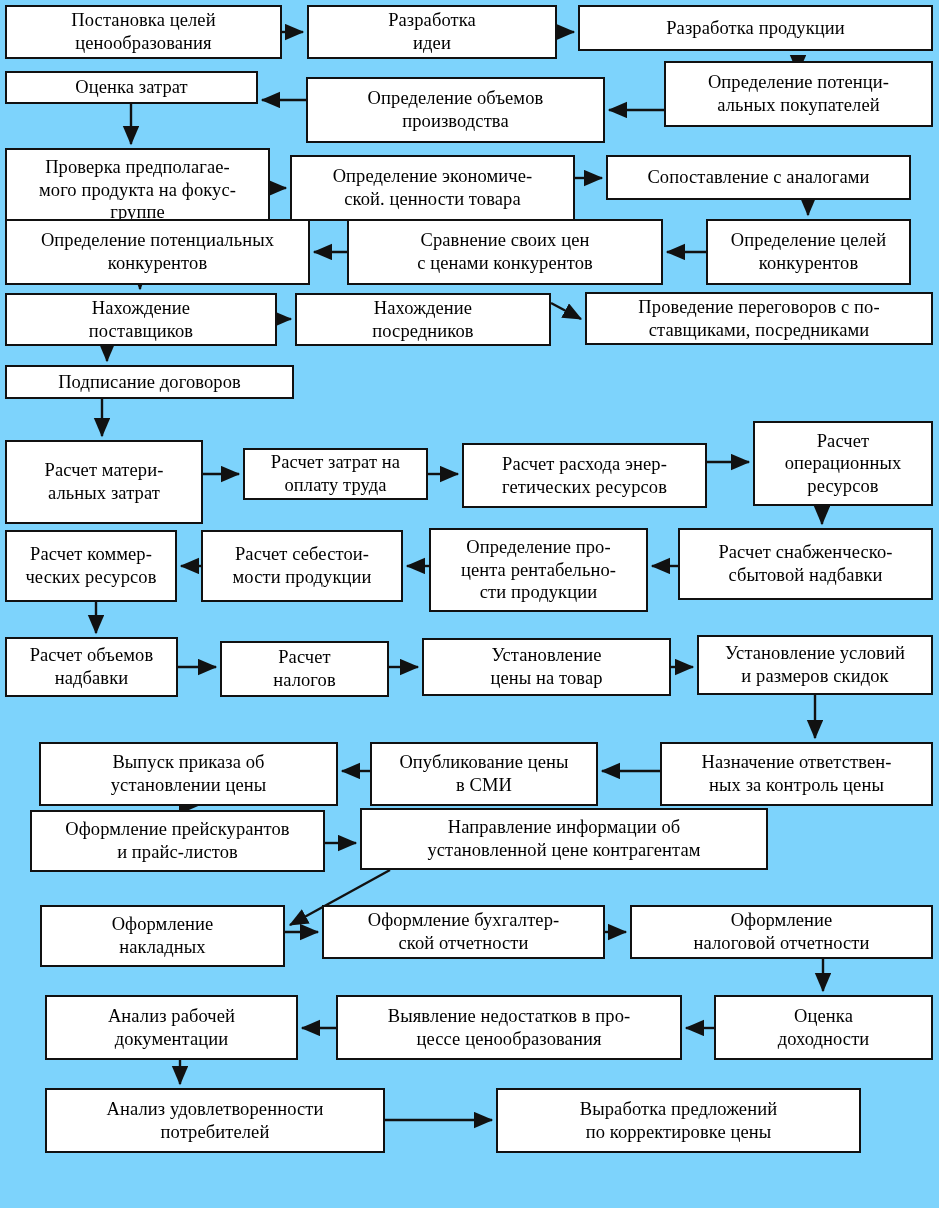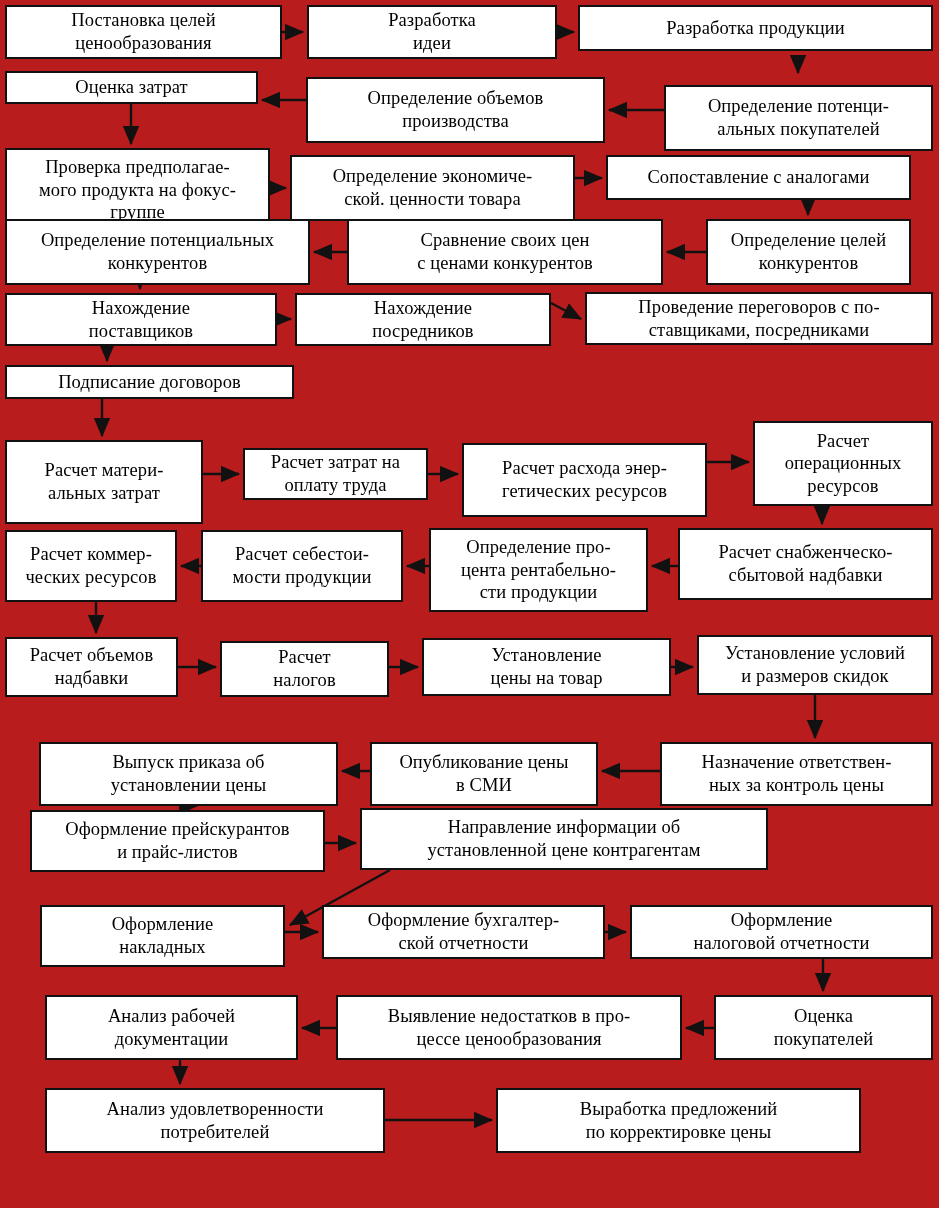--- a/index.html
+++ b/index.html
@@ -4,21 +4,21 @@
 <style>
   html, body {
     margin: 0;
     padding: 0;
     background: #ffffff;
   }
   #page {
     position: relative;
     width: 939px;
     height: 1208px;
-    background: #b91c1c;
+    background: #7dd3fc;
     font-family: "Liberation Serif", "DejaVu Serif", serif;
     overflow: hidden;
   }
   #arrow-layer {
     position: absolute;
     left: 0;
     top: 0;
     width: 939px;
     height: 1208px;
     pointer-events: none;
@@ -107,21 +107,21 @@
 
   <div id="nodes-layer">
       <div class="node" style="left: 5px; top: 5px; width: 277px; height: 54px;">Постановка целей
 ценообразования</div>
       <div class="node" style="left: 307px; top: 5px; width: 250px; height: 54px;">Разработка
 идеи</div>
       <div class="node" style="left: 578px; top: 5px; width: 355px; height: 46px;">Разработка продукции</div>
       <div class="node" style="left: 5px; top: 71px; width: 253px; height: 33px;">Оценка затрат</div>
       <div class="node" style="left: 306px; top: 77px; width: 299px; height: 66px;">Определение объемов
 производства</div>
-      <div class="node" style="left: 664px; top: 85px; width: 269px; height: 66px;">Определение потенци-
+      <div class="node" style="left: 664px; top: 61px; width: 269px; height: 66px;">Определение потенци-
 альных покупателей</div>
       <div class="node" style="left: 5px; top: 148px; width: 265px; height: 84px;">Проверка предполагае-
 мого продукта на фокус-
 группе</div>
       <div class="node" style="left: 290px; top: 155px; width: 285px; height: 66px;">Определение экономиче-
 ской. ценности товара</div>
       <div class="node" style="left: 606px; top: 155px; width: 305px; height: 45px;">Сопоставление с аналогами</div>
       <div class="node" style="left: 5px; top: 219px; width: 305px; height: 66px;">Определение потенциальных
 конкурентов</div>
       <div class="node" style="left: 347px; top: 219px; width: 316px; height: 66px;">Сравнение своих цен
@@ -132,21 +132,21 @@
 поставщиков</div>
       <div class="node" style="left: 295px; top: 293px; width: 256px; height: 53px;">Нахождение
 посредников</div>
       <div class="node" style="left: 585px; top: 292px; width: 348px; height: 53px;">Проведение переговоров с по-
 ставщиками, посредниками</div>
       <div class="node" style="left: 5px; top: 365px; width: 289px; height: 34px;">Подписание договоров</div>
       <div class="node" style="left: 5px; top: 440px; width: 198px; height: 84px;">Расчет матери-
 альных затрат</div>
       <div class="node" style="left: 243px; top: 448px; width: 185px; height: 52px;">Расчет затрат на
 оплату труда</div>
-      <div class="node" style="left: 462px; top: 443px; width: 245px; height: 74px;">Расчет расхода энер-
+      <div class="node" style="left: 462px; top: 443px; width: 245px; height: 65px;">Расчет расхода энер-
 гетических ресурсов</div>
       <div class="node" style="left: 753px; top: 421px; width: 180px; height: 85px;">Расчет
 операционных
 ресурсов</div>
       <div class="node" style="left: 5px; top: 530px; width: 172px; height: 72px;">Расчет коммер-
 ческих ресурсов</div>
       <div class="node" style="left: 201px; top: 530px; width: 202px; height: 72px;">Расчет себестои-
 мости продукции</div>
       <div class="node" style="left: 429px; top: 528px; width: 219px; height: 84px;">Определение про-
 цента рентабельно-
@@ -175,21 +175,21 @@
 накладных</div>
       <div class="node" style="left: 322px; top: 905px; width: 283px; height: 54px;">Оформление бухгалтер-
 ской отчетности</div>
       <div class="node" style="left: 630px; top: 905px; width: 303px; height: 54px;">Оформление
 налоговой отчетности</div>
       <div class="node" style="left: 45px; top: 995px; width: 253px; height: 65px;">Анализ рабочей
 документации</div>
       <div class="node" style="left: 336px; top: 995px; width: 346px; height: 65px;">Выявление недостатков в про-
 цессе ценообразования</div>
       <div class="node" style="left: 714px; top: 995px; width: 219px; height: 65px;">Оценка
-покупателей</div>
+доходности</div>
       <div class="node" style="left: 45px; top: 1088px; width: 340px; height: 65px;">Анализ удовлетворенности
 потребителей</div>
       <div class="node" style="left: 496px; top: 1088px; width: 365px; height: 65px;">Выработка предложений
 по корректировке цены</div>
     </div>
 
 
 </div>
 
 </body></html>

